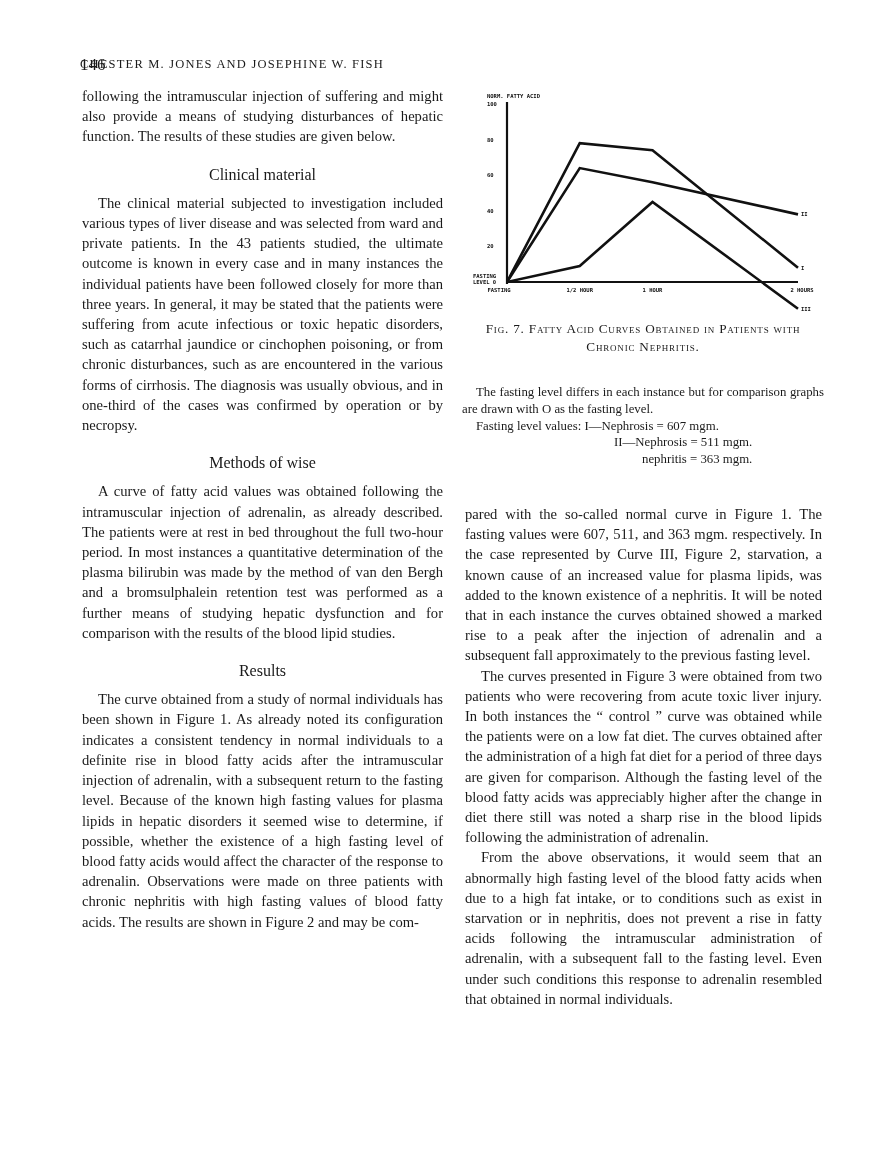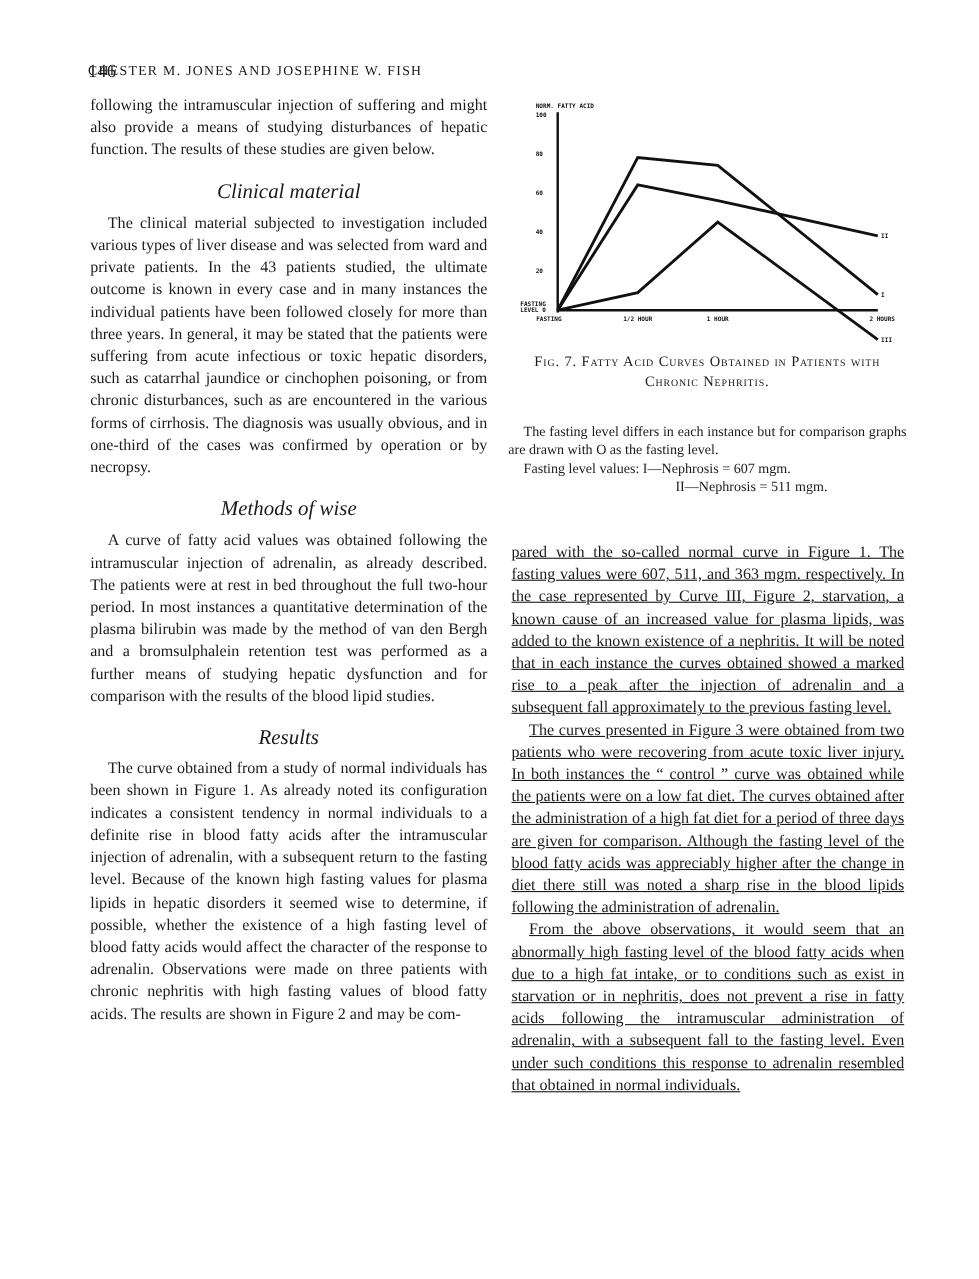--- a/index.html
+++ b/index.html
@@ -4,24 +4,24 @@
 <style>
   html, body { margin: 0; padding: 0; background: #ffffff; }
   body { width: 890px; height: 1163px; position: relative; overflow: hidden;
          font-family: "Liberation Serif", "DejaVu Serif", serif; color: #1a1a1a; }
   .running-head { position: absolute; top: 55px; left: 80px; width: 750px; height: 22px; }
   .page-number { position: absolute; left: 0; top: 0; font-size: 17px; font-weight: normal; }
   .header-authors { position: absolute; left: 0; right: 0; text-align: left; top: 2px;
                     font-size: 12.5px; letter-spacing: 1.2px; }
   .col { position: absolute; font-size: 14.6px; line-height: 20.2px; text-align: justify; }
   .col-left { left: 82px; top: 86px; width: 361px; }
-  .col-right { left: 465px; top: 492px; width: 357px; text-decoration: underline; }
+  .col-right { left: 465px; top: 504px; width: 357px; }
   .col p { margin: 0; text-indent: 16px; hyphens: manual; }
   .col p.noindent { text-indent: 0; }
-  .section-heading { font-style: italic; text-align: center; margin: 18px 0 8px 0; font-size: 19px; text-indent: 0; }
+  .section-heading { text-align: center; margin: 18px 0 8px 0; font-size: 16px; text-indent: 0; }
   .figure { position: absolute; left: 460px; top: 88px; width: 370px; height: 240px; }
   .figure svg { width: 370px; height: 240px; }
   .fig-caption-block { position: absolute; left: 462px; top: 320px; width: 362px; }
   .fig-title { text-align: center; font-size: 13.2px; line-height: 18px; letter-spacing: 0.8px; font-variant: small-caps; }
   .fig-note { font-size: 12.8px; line-height: 16.8px; margin-top: 28px; text-align: justify; }
   .fig-note .indent { text-indent: 14px; }
   .fv-row { display: block; }
   .fv-item { display: block; padding-left: 152px; }
   .fv-first { padding-left: 14px; }
   .fv-cont { padding-left: 180px; }
@@ -74,20 +74,21 @@
 </div>
 
 <div class="fig-caption-block">
   <div class="fig-title">Fig. 7. Fatty Acid Curves Obtained in Patients with Chronic Nephritis.</div>
   <div class="fig-note">
     <div class="indent">The fasting level differs in each instance but for comparison graphs are drawn with O as the fasting level.</div>
     <div class="fv-row">
       <span class="fv-first">Fasting level values:</span>
       <span>I—Nephrosis = 607 mgm.</span>
       <span class="fv-item">II—Nephrosis = 511 mgm.</span>
+      <span class="fv-item fv-cont">nephritis = 363 mgm.</span>
     </div>
   </div>
 </div>
 
 <div class="col col-right">
   <p class="noindent">pared with the so-called normal curve in Figure 1. The fasting values were 607, 511, and 363 mgm. respectively. In the case represented by Curve III, Figure 2, starvation, a known cause of an increased value for plasma lipids, was added to the known existence of a nephritis. It will be noted that in each instance the curves obtained showed a marked rise to a peak after the injection of adrenalin and a subsequent fall approximately to the previous fasting level.</p>
   <p>The curves presented in Figure 3 were obtained from two patients who were recovering from acute toxic liver injury. In both instances the “ control ” curve was obtained while the patients were on a low fat diet. The curves obtained after the administration of a high fat diet for a period of three days are given for comparison. Although the fasting level of the blood fatty acids was appreciably higher after the change in diet there still was noted a sharp rise in the blood lipids following the administration of adrenalin.</p>
   <p>From the above observations, it would seem that an abnormally high fasting level of the blood fatty acids when due to a high fat intake, or to conditions such as exist in starvation or in nephritis, does not prevent a rise in fatty acids following the intramuscular administration of adrenalin, with a subsequent fall to the fasting level. Even under such conditions this response to adrenalin resembled that obtained in normal individuals.</p>
 </div>
 

